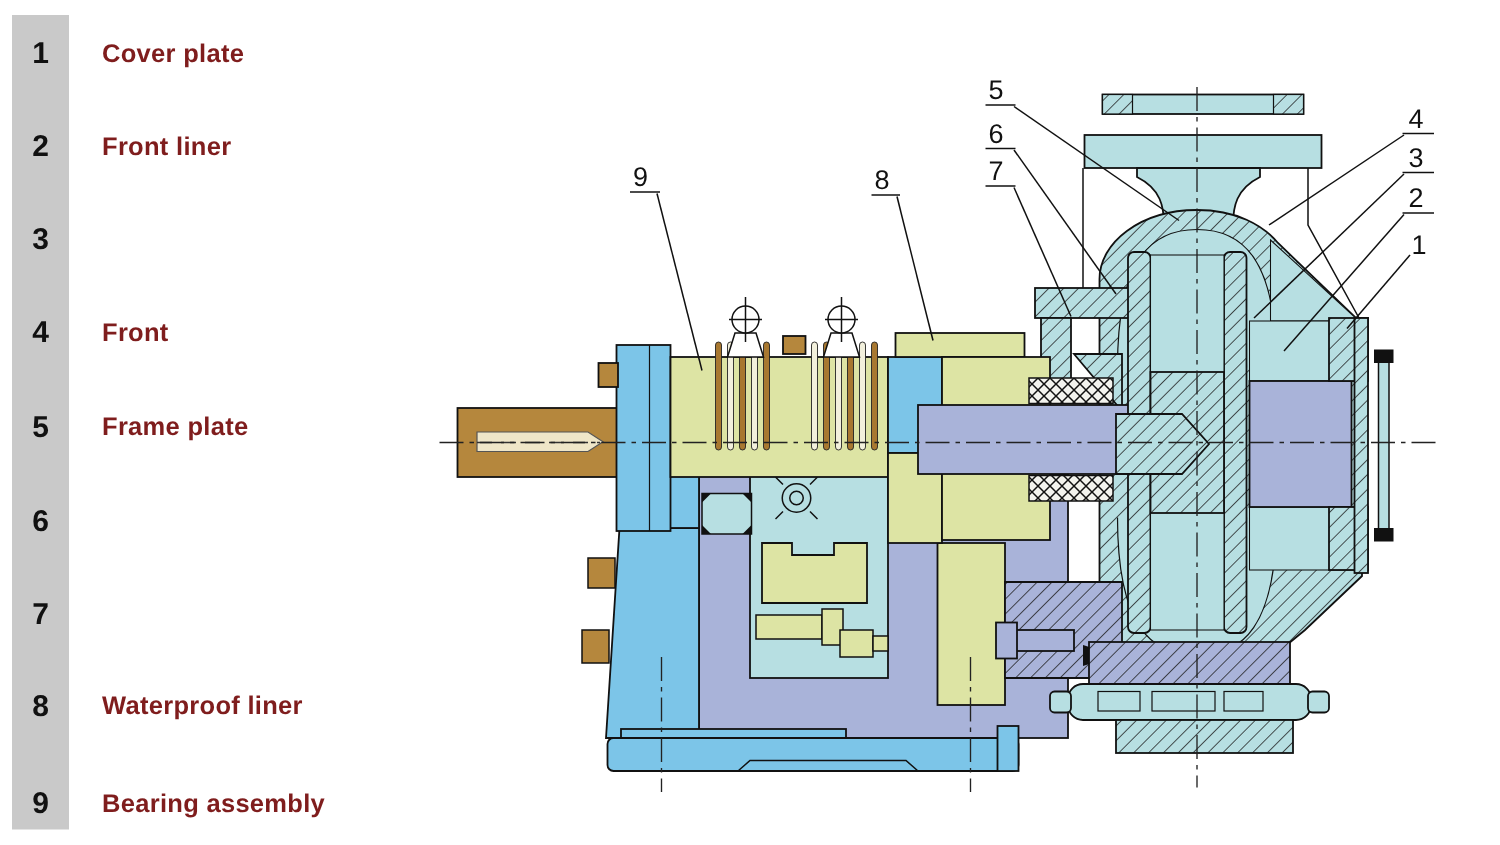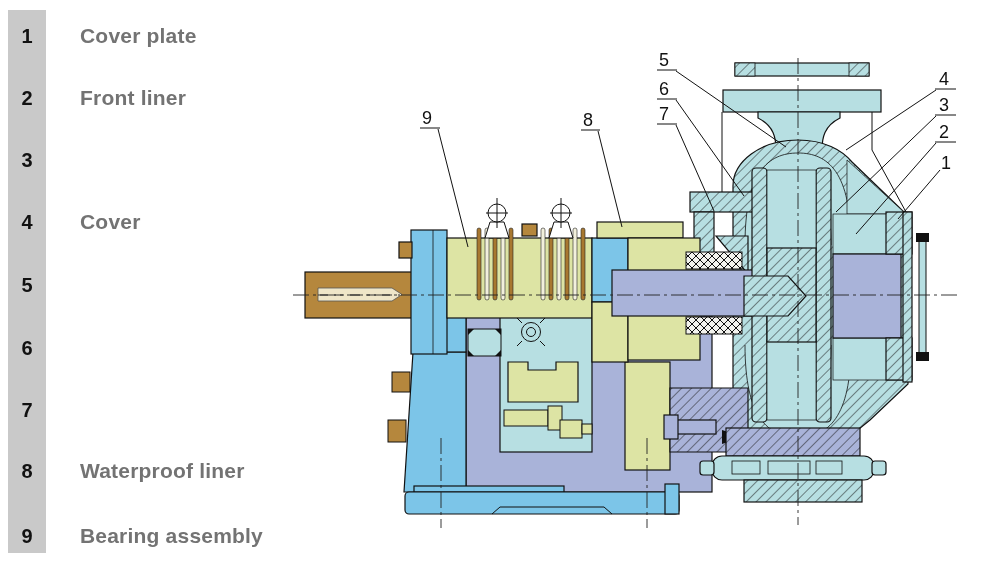--- a/index.html
+++ b/index.html
@@ -2,21 +2,21 @@
 <html><head>
 <meta charset="utf-8">
 <style>
   html,body{margin:0;padding:0;background:#ffffff;}
   #stage{position:relative;width:1000px;height:563px;background:#ffffff;overflow:hidden;
          font-family:"Liberation Sans",sans-serif;}
   #numstrip{position:absolute;left:8px;top:10px;width:38px;height:543px;background:#c9c9c9;}
   .lrow{position:absolute;left:0;height:28px;width:340px;}
   .lnum{position:absolute;left:8px;top:0;width:38px;text-align:center;
         font-size:20px;font-weight:bold;color:#111;line-height:28px;}
-  .llabel{position:absolute;left:80px;top:0;font-size:21px;font-weight:bold;color:#737373;
+  .llabel{position:absolute;left:68px;top:0;font-size:17px;font-weight:bold;color:#7f1d1d;
           line-height:28px;white-space:nowrap;letter-spacing:0.2px;}
   svg text.co{font-family:"Liberation Sans",sans-serif;font-size:18px;fill:#111;}
 </style>
 </head>
 <body>
 
 <div id="stage">
 
   <div id="numstrip"></div>
 
@@ -26,24 +26,25 @@
     </div>
   <div class="lrow" style="top:84px">
       <span class="lnum">2</span>
       <span class="llabel">Front liner</span>
     </div>
   <div class="lrow" style="top:146px">
       <span class="lnum">3</span>
     </div>
   <div class="lrow" style="top:208px">
       <span class="lnum">4</span>
-      <span class="llabel">Cover</span>
+      <span class="llabel">Front</span>
     </div>
   <div class="lrow" style="top:271px">
       <span class="lnum">5</span>
+      <span class="llabel">Frame plate</span>
     </div>
   <div class="lrow" style="top:334px">
       <span class="lnum">6</span>
     </div>
   <div class="lrow" style="top:396px">
       <span class="lnum">7</span>
     </div>
   <div class="lrow" style="top:457px">
       <span class="lnum">8</span>
       <span class="llabel">Waterproof liner</span>

